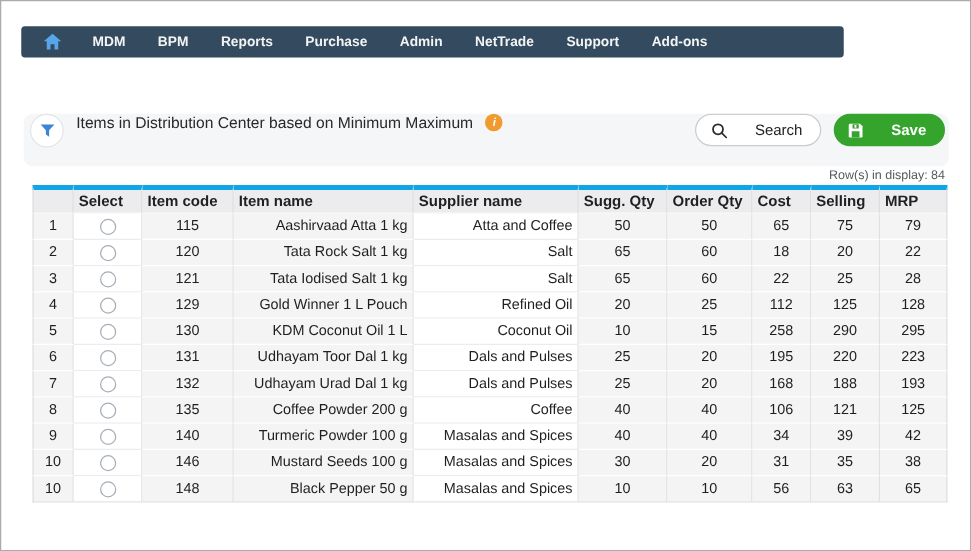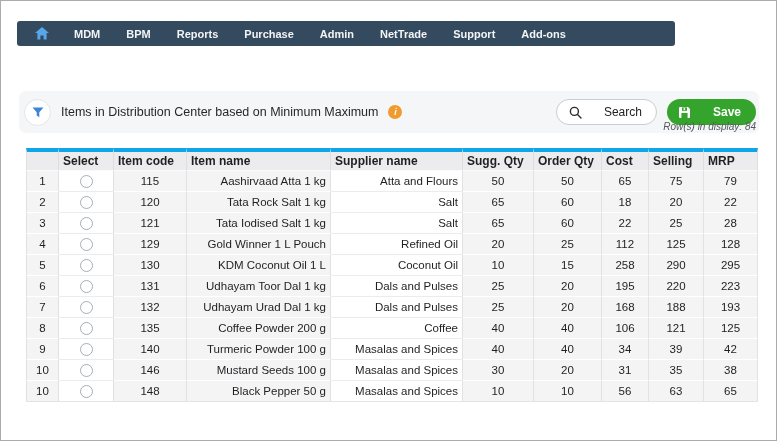--- a/index.html
+++ b/index.html
@@ -15,39 +15,39 @@
   .nav .home { display:flex; align-items:center; justify-content:center;
                padding:0 12px 0 18px; cursor:pointer; }
   .nav .nav-item { padding:0 13px; cursor:pointer; white-space:nowrap; }
 
   
   .page-title { position:absolute; top:57px; left:36px; font-size:17px;
                 font-weight:700; color:#161718; letter-spacing:.1px; }
 
   
   .panel { position:absolute; top:90px; left:18px; width:740px; height:42px;
-           background:#f5f6f7; border-radius:7px; display:flex; align-items:center; }
+           background:#f5f6f7; border-radius:7px; display:flex; align-items:flex-start; }
   .filter-btn { width:27px; height:27px; margin-left:5px; background:#fff;
                 border:1px solid #e2e5e8; border-radius:50%; display:flex;
                 align-items:center; justify-content:center; cursor:pointer; flex:0 0 auto; }
   .panel-label { margin-left:10px; font-size:12.5px; color:#26282b; }
   .info-dot { width:14px; height:14px; margin-left:10px; border-radius:50%;
               background:#f09b2e; color:#fff; font-size:9px; font-weight:700;
               display:flex; align-items:center; justify-content:center;
               font-style:italic; cursor:pointer; flex:0 0 auto; }
   .panel-actions { margin-left:auto; display:flex; align-items:center; gap:10px;
                    padding-right:3px; }
   .btn { height:26px; border-radius:13px; display:flex; align-items:center;
          gap:22px; font-size:12px; cursor:pointer; border:0; }
   .btn-search { background:#fff; border:1px solid #c9cdd1; color:#222;
                 padding:0 14px 0 12px; }
   .btn-save { background:#35a42d; color:#fff; font-weight:700; padding:0 15px 0 11px; }
 
-  .rows-display { position:absolute; top:120px; right:20px; font-size:10px;
-                  font-style:italic; color:#55585c; }
+  .rows-display { position:absolute; top:134px; right:20px; font-size:10px;
+                  color:#55585c; }
 
   
   table { position:absolute; top:147px; left:25px; border-collapse:separate;
           border-spacing:0; table-layout:fixed; font-size:11.5px; color:#1e1f21; }
   th { background:#ececee; height:23px; font-size:12px; font-weight:600;
        color:#1f2022; text-align:left; border-right:1px solid #dcdee0;
        border-top:4px solid #0ea5e9; border-bottom:1px solid #fafafa; padding:0 4px;
        white-space:nowrap; overflow:hidden; }
   td { background:#f4f4f5; height:21px; border-right:1px solid #e0e1e3;
        border-bottom:1px solid #ffffff; text-align:center; padding:0 4px;
@@ -138,21 +138,21 @@
         <th>Selling</th>
         <th>MRP</th>
       </tr>
     </thead>
     <tbody>
     <tr>
       <td>1</td>
       <td class="white"><span class="radio"></span></td>
       <td>115</td>
       <td class="left">Aashirvaad Atta 1 kg</td>
-      <td class="white left">Atta and Flours</td>
+      <td class="white left">Atta and Coffee</td>
       <td>50</td>
       <td>50</td>
       <td>65</td>
       <td>75</td>
       <td>79</td>
     </tr>
 
     <tr>
       <td>2</td>
       <td class="white"><span class="radio"></span></td>

